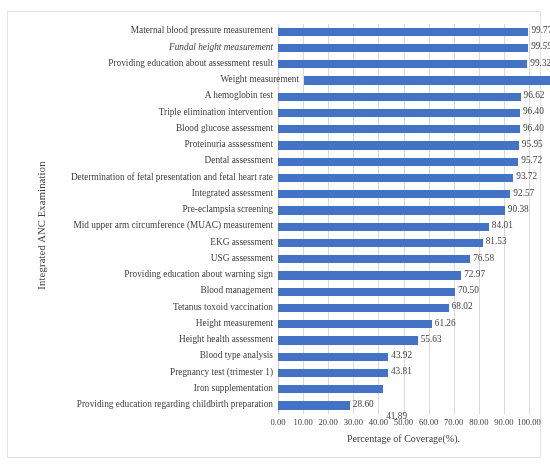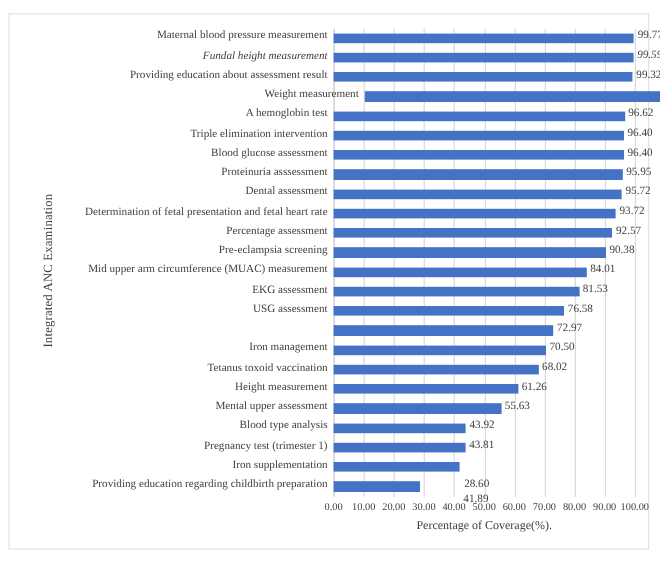--- a/index.html
+++ b/index.html
@@ -120,21 +120,21 @@
           <div class="cat-label">Dental assessment</div>
           <div class="bar" style="width: 240.257px; background: rgb(68, 114, 196);"></div>
           <div class="bar-value" style="left: 243.257px;">95.72</div>
         </div>
         <div class="row" style="top: 146.25px; height: 16.25px;">
           <div class="cat-label">Determination of fetal presentation and fetal heart rate</div>
           <div class="bar" style="width: 235.237px; background: rgb(68, 114, 196);"></div>
           <div class="bar-value" style="left: 238.237px;">93.72</div>
         </div>
         <div class="row" style="top: 162.5px; height: 16.25px;">
-          <div class="cat-label">Percentage assessment</div>
+          <div class="cat-label">Integrated assessment</div>
           <div class="bar" style="width: 232.351px; background: rgb(68, 114, 196);"></div>
           <div class="bar-value" style="left: 235.351px;">92.57</div>
         </div>
         <div class="row" style="top: 178.75px; height: 16.25px;">
           <div class="cat-label">Pre-eclampsia screening</div>
           <div class="bar" style="width: 226.854px; background: rgb(68, 114, 196);"></div>
           <div class="bar-value" style="left: 229.854px;">90.38</div>
         </div>
         <div class="row" style="top: 195px; height: 16.25px;">
           <div class="cat-label">Mid upper arm circumference (MUAC) measurement</div>
@@ -145,40 +145,41 @@
           <div class="cat-label">EKG assessment</div>
           <div class="bar" style="width: 204.64px; background: rgb(68, 114, 196);"></div>
           <div class="bar-value" style="left: 207.64px;">81.53</div>
         </div>
         <div class="row" style="top: 227.5px; height: 16.25px;">
           <div class="cat-label">USG assessment</div>
           <div class="bar" style="width: 192.216px; background: rgb(68, 114, 196);"></div>
           <div class="bar-value" style="left: 195.216px;">76.58</div>
         </div>
         <div class="row" style="top: 243.75px; height: 16.25px;">
+          <div class="cat-label">Providing education about warning sign</div>
           <div class="bar" style="width: 183.155px; background: rgb(68, 114, 196);"></div>
           <div class="bar-value" style="left: 186.155px;">72.97</div>
         </div>
         <div class="row" style="top: 260px; height: 16.25px;">
-          <div class="cat-label">Iron management</div>
+          <div class="cat-label">Blood management</div>
           <div class="bar" style="width: 176.955px; background: rgb(68, 114, 196);"></div>
           <div class="bar-value" style="left: 179.955px;">70.50</div>
         </div>
         <div class="row" style="top: 276.25px; height: 16.25px;">
           <div class="cat-label">Tetanus toxoid vaccination</div>
           <div class="bar" style="width: 170.73px; background: rgb(68, 114, 196);"></div>
           <div class="bar-value" style="left: 173.73px;">68.02</div>
         </div>
         <div class="row" style="top: 292.5px; height: 16.25px;">
           <div class="cat-label">Height measurement</div>
           <div class="bar" style="width: 153.763px; background: rgb(68, 114, 196);"></div>
           <div class="bar-value" style="left: 156.763px;">61.26</div>
         </div>
         <div class="row" style="top: 308.75px; height: 16.25px;">
-          <div class="cat-label">Mental upper assessment</div>
+          <div class="cat-label">Height health assessment</div>
           <div class="bar" style="width: 139.631px; background: rgb(68, 114, 196);"></div>
           <div class="bar-value" style="left: 142.631px;">55.63</div>
         </div>
         <div class="row" style="top: 325px; height: 16.25px;">
           <div class="cat-label">Blood type analysis</div>
           <div class="bar" style="width: 110.239px; background: rgb(68, 114, 196);"></div>
           <div class="bar-value" style="left: 113.239px;">43.92</div>
         </div>
         <div class="row" style="top: 341.25px; height: 16.25px;">
           <div class="cat-label">Pregnancy test (trimester 1)</div>
@@ -186,21 +187,21 @@
           <div class="bar-value" style="left: 112.963px;">43.81</div>
         </div>
         <div class="row" style="top: 357.5px; height: 16.25px;">
           <div class="cat-label">Iron supplementation</div>
           <div class="bar" style="width: 105.144px; background: rgb(68, 114, 196);"></div>
           <div class="bar-value" style="left: 108.144px; margin-top: 28px;">41.89</div>
         </div>
         <div class="row" style="top: 373.75px; height: 16.25px;">
           <div class="cat-label">Providing education regarding childbirth preparation</div>
           <div class="bar" style="width: 71.786px; background: rgb(68, 114, 196);"></div>
-          <div class="bar-value" style="left: 74.786px; margin-left: 34px;">28.60</div>
+          <div class="bar-value" style="left: 74.786px;">28.60</div>
         </div>
       </div>
   </div>
 
   <div class="x-ticks">
       <div class="x-tick" style="left: 0px;">0.00</div>
       <div class="x-tick" style="left: 25.1px;">10.00</div>
       <div class="x-tick" style="left: 50.2px;">20.00</div>
       <div class="x-tick" style="left: 75.3px;">30.00</div>
       <div class="x-tick" style="left: 100.4px;">40.00</div>

